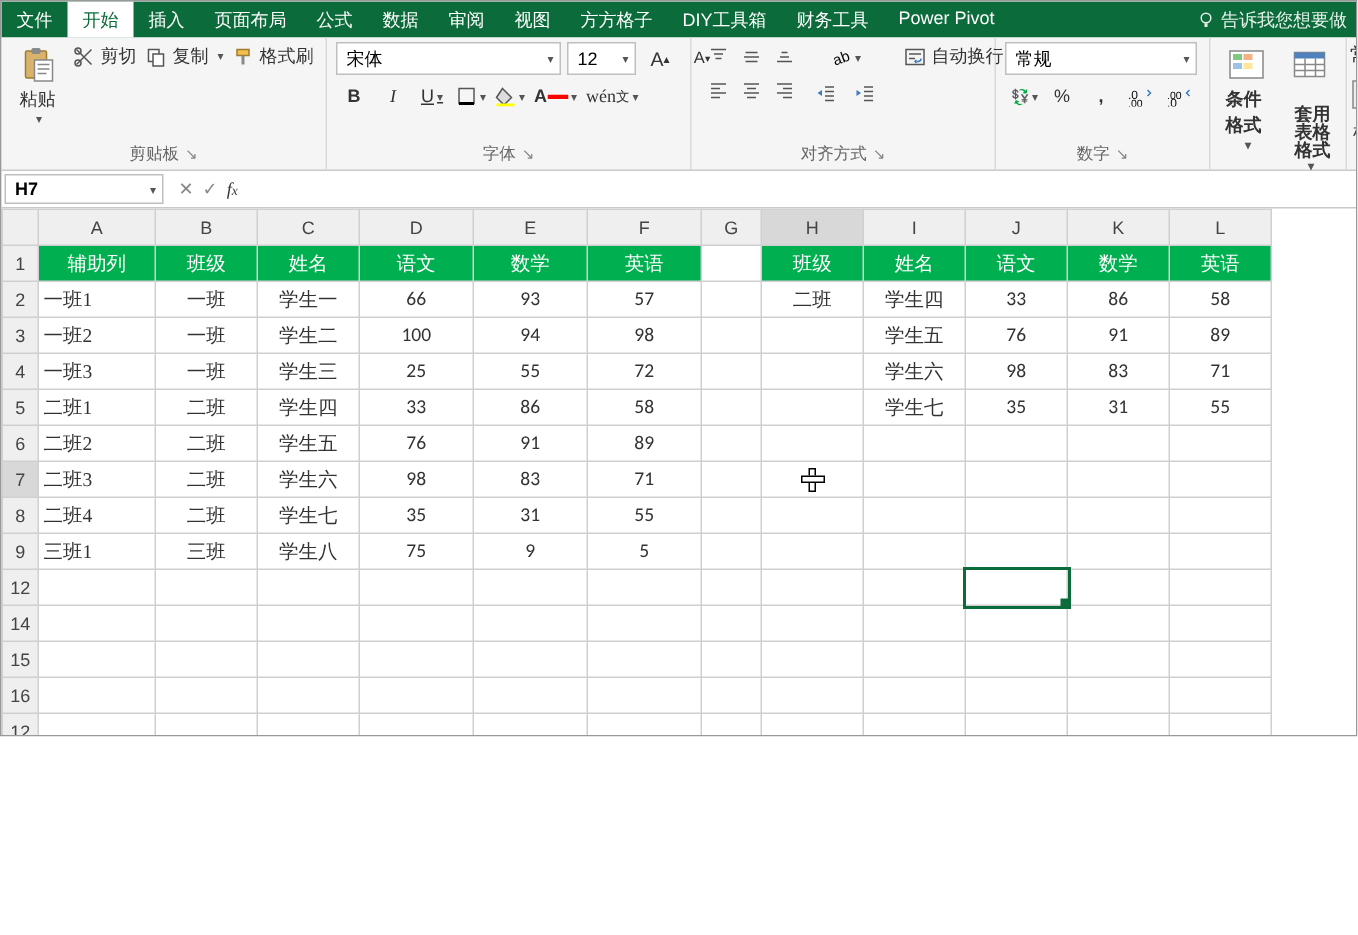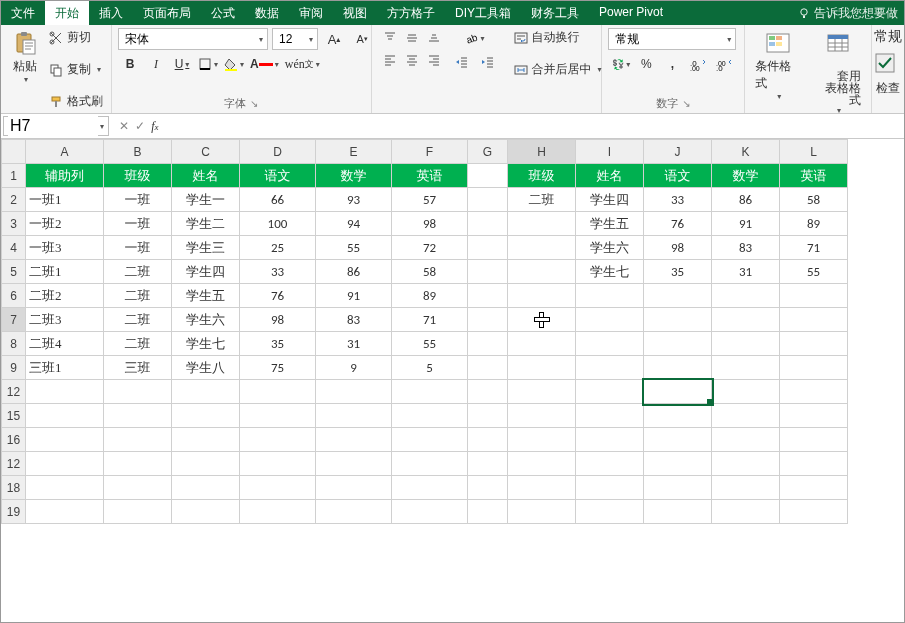--- a/index.html
+++ b/index.html
@@ -1,43 +1,43 @@
 <!DOCTYPE html>
 <html><head>
 <meta charset="utf-8">
 <style>
   html,body{margin:0;padding:0;font-family:"Microsoft YaHei","SimSun",Arial,sans-serif;font-size:12px;background:#fff;color:#333;user-select:none;}
-  .app{display:flex;flex-direction:column;width:905px;height:623px;overflow:hidden;border:1px solid #999;box-sizing:border-box;}
+  .app{display:flex;flex-direction:column;width:905px;height:491px;overflow:hidden;border:1px solid #999;box-sizing:border-box;}
   
   .menubar{display:flex;align-items:stretch;background:#0b6b3a;color:#fff;height:24px;font-size:12px;}
   .menubar .tab{padding:4px 10px;white-space:nowrap;cursor:pointer;}
   .menubar .tab.active{background:#fff;color:#0b6b3a;}
   .menubar .hint{margin-left:auto;display:flex;align-items:center;padding:0 6px;opacity:.9;white-space:nowrap;}
   .menubar .bulb{margin-right:4px;}
   
   .ribbon{display:flex;background:#f5f5f5;border-bottom:1px solid #c9c9c9;height:88px;}
   .group{display:flex;flex-direction:column;border-right:1px solid #d9d9d9;padding:3px 6px 2px 6px;}
   .group .body{flex:1;display:flex;align-items:flex-start;}
   .group .title{text-align:center;font-size:11px;color:#666;padding-top:2px;line-height:14px;}
   .group .title .launcher{display:inline-block;margin-left:4px;color:#888;font-size:10px;cursor:pointer;}
-  .vbtns{display:flex;flex-direction:column;gap:13px;margin-left:4px;}
+  .vbtns{display:flex;flex-direction:row;gap:2px;margin-left:4px;}
   .minibtn{display:flex;align-items:center;gap:4px;padding:1px 2px;white-space:nowrap;cursor:pointer;}
   .minibtn .ic{width:14px;height:14px;display:inline-flex;align-items:center;justify-content:center;}
   .bigbtn{display:flex;flex-direction:column;align-items:center;justify-content:center;padding:2px 4px;cursor:pointer;}
   .bigbtn .ic{width:28px;height:28px;}
   .drop{font-size:8px;color:#555;margin-left:2px;}
   .sel{display:inline-flex;align-items:center;background:#fff;border:1px solid #bfbfbf;height:20px;padding:0 4px;}
   .sel input{border:none;outline:none;font-size:12px;width:100%;background:transparent;}
   .iconbtn{display:inline-flex;align-items:center;justify-content:center;min-width:20px;height:20px;padding:0 2px;cursor:pointer;}
   .alignGrid{display:grid;grid-template-columns:repeat(3,20px);grid-template-rows:repeat(2,20px);gap:2px;}
   .indentRow{display:flex;gap:2px;}
   
   .fxbar{display:flex;align-items:center;height:24px;border-bottom:1px solid #c9c9c9;background:#fff;}
   .namebox{width:96px;border:1px solid #bfbfbf;margin:2px;height:18px;display:flex;align-items:center;padding:0 4px;}
-  .namebox input{border:none;outline:none;width:100%;font-size:16px;}
+  .namebox input{border:none;outline:none;width:100%;font-size:12px;font-weight:bold;}
   .fxctrl{display:flex;align-items:center;gap:6px;padding:0 8px;color:#888;}
   .fxctrl span{cursor:pointer;}
   .fxinput{flex:1;}
   .fxinput input{width:100%;border:none;outline:none;height:20px;font-size:12px;}
   
   .sheetWrap{flex:1;overflow:hidden;position:relative;}
   table.sheet{border-collapse:collapse;table-layout:fixed;}
   table.sheet th, table.sheet td{border:1px solid #d0d0d0;box-sizing:border-box;height:24px;padding:0 3px;white-space:nowrap;overflow:hidden;}
   table.sheet thead th{background:#efefef;color:#444;font-weight:normal;text-align:center;font-size:12px;}
   table.sheet thead th.active{background:#d8d8d8;}
@@ -261,20 +261,21 @@
                   <rect x="1" y="3" width="12" height="8" fill="none" stroke="#555"></rect>
                   <path d="M4 7h6" stroke="#3a7ac0"></path>
                   <path d="M4 5v4M10 5v4" stroke="#3a7ac0"></path>
                 </svg>
               </span>
             <span>合并后居中</span>
               <span class="drop">▾</span>
           </div>
         </div>
       </div>
+      <div class="title"><span>对齐方式</span><span class="launcher">↘</span></div>
     </div>
 
     <div class="group" style="min-width:130px;">
       <div class="body" style="flex-direction:column;gap:4px;">
         <div class="sel" style="width:118px;">
             <input value="常规" style="">
             <span class="drop">▾</span>
           </div>
         <div style="display:flex;gap:2px;">
           <span class="iconbtn">
@@ -297,21 +298,21 @@
                 <text x="0" y="9" font-size="7">.00</text>
                 <text x="0" y="14" font-size="8">.0</text>
                 <path d="M15 3l-2 2 2 2" stroke="#3a7ac0" fill="none"></path>
               </svg>
             </span>
         </div>
       </div>
       <div class="title"><span>数字</span><span class="launcher">↘</span></div>
     </div>
 
-    <div class="group" style="border-right:none;">
+    <div class="group" style="border-right:none;font-weight:bold;">
       <div class="body" style="gap:6px;">
         <div class="bigbtn">
           <span class="ic">
               <svg width="28" height="28" viewBox="0 0 28 28">
                 <rect x="3" y="4" width="22" height="18" fill="#fff" stroke="#888"></rect>
                 <rect x="5" y="6" width="6" height="4" fill="#7fc97f"></rect>
                 <rect x="12" y="6" width="6" height="4" fill="#f4b183"></rect>
                 <rect x="5" y="12" width="6" height="4" fill="#9cc3e6"></rect>
                 <rect x="12" y="12" width="6" height="4" fill="#ffe699"></rect>
               </svg>
@@ -545,20 +546,35 @@
             <td class=""></td>
             <td class=""></td>
             <td class=""></td>
             <td class=""></td>
             <td class=""></td>
             <td class=""></td>
             <td class=""></td>
             <td class=""></td>
           </tr>
           <tr>
+            <th>14</th>
+            <td class=""></td>
+            <td class=""></td>
+            <td class=""></td>
+            <td class=""></td>
+            <td class=""></td>
+            <td class=""></td>
+            <td class=""></td>
+            <td class=""></td>
+            <td class=""></td>
+            <td class=""></td>
+            <td class=""></td>
+            <td class=""></td>
+          </tr>
+          <tr>
             <th>15</th>
             <td class=""></td>
             <td class=""></td>
             <td class=""></td>
             <td class=""></td>
             <td class=""></td>
             <td class=""></td>
             <td class=""></td>
             <td class=""></td>
             <td class=""></td>

